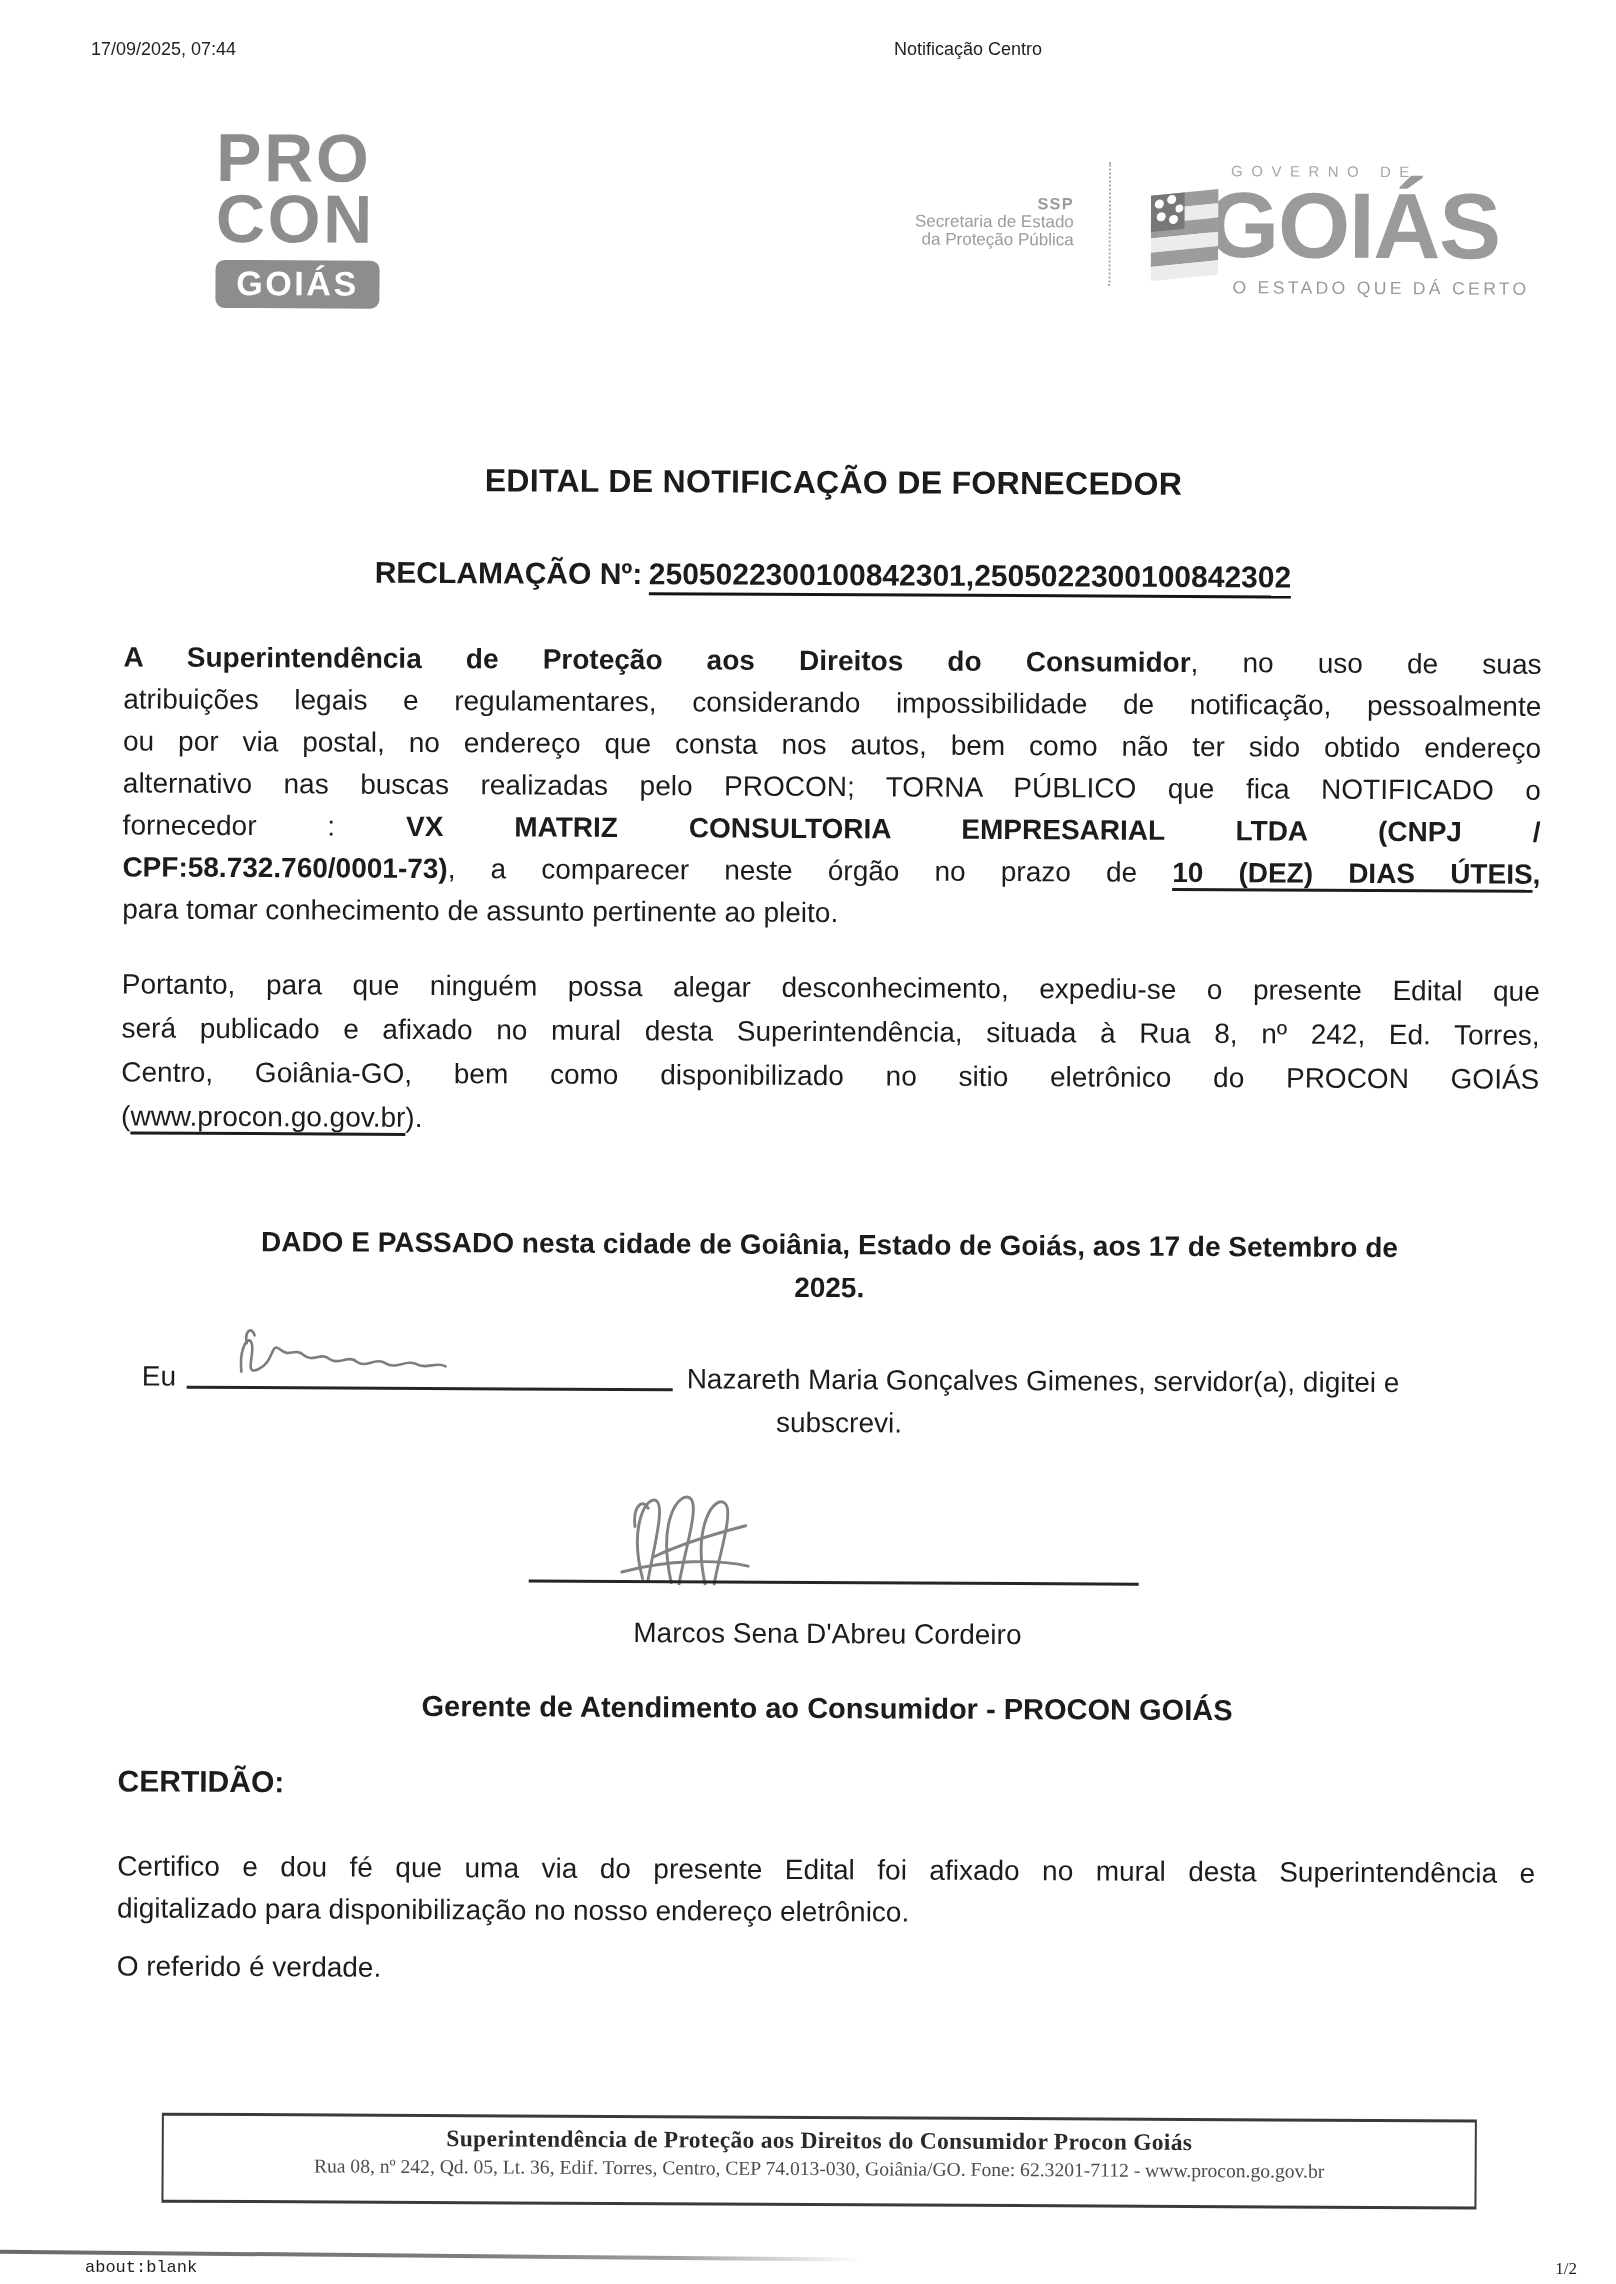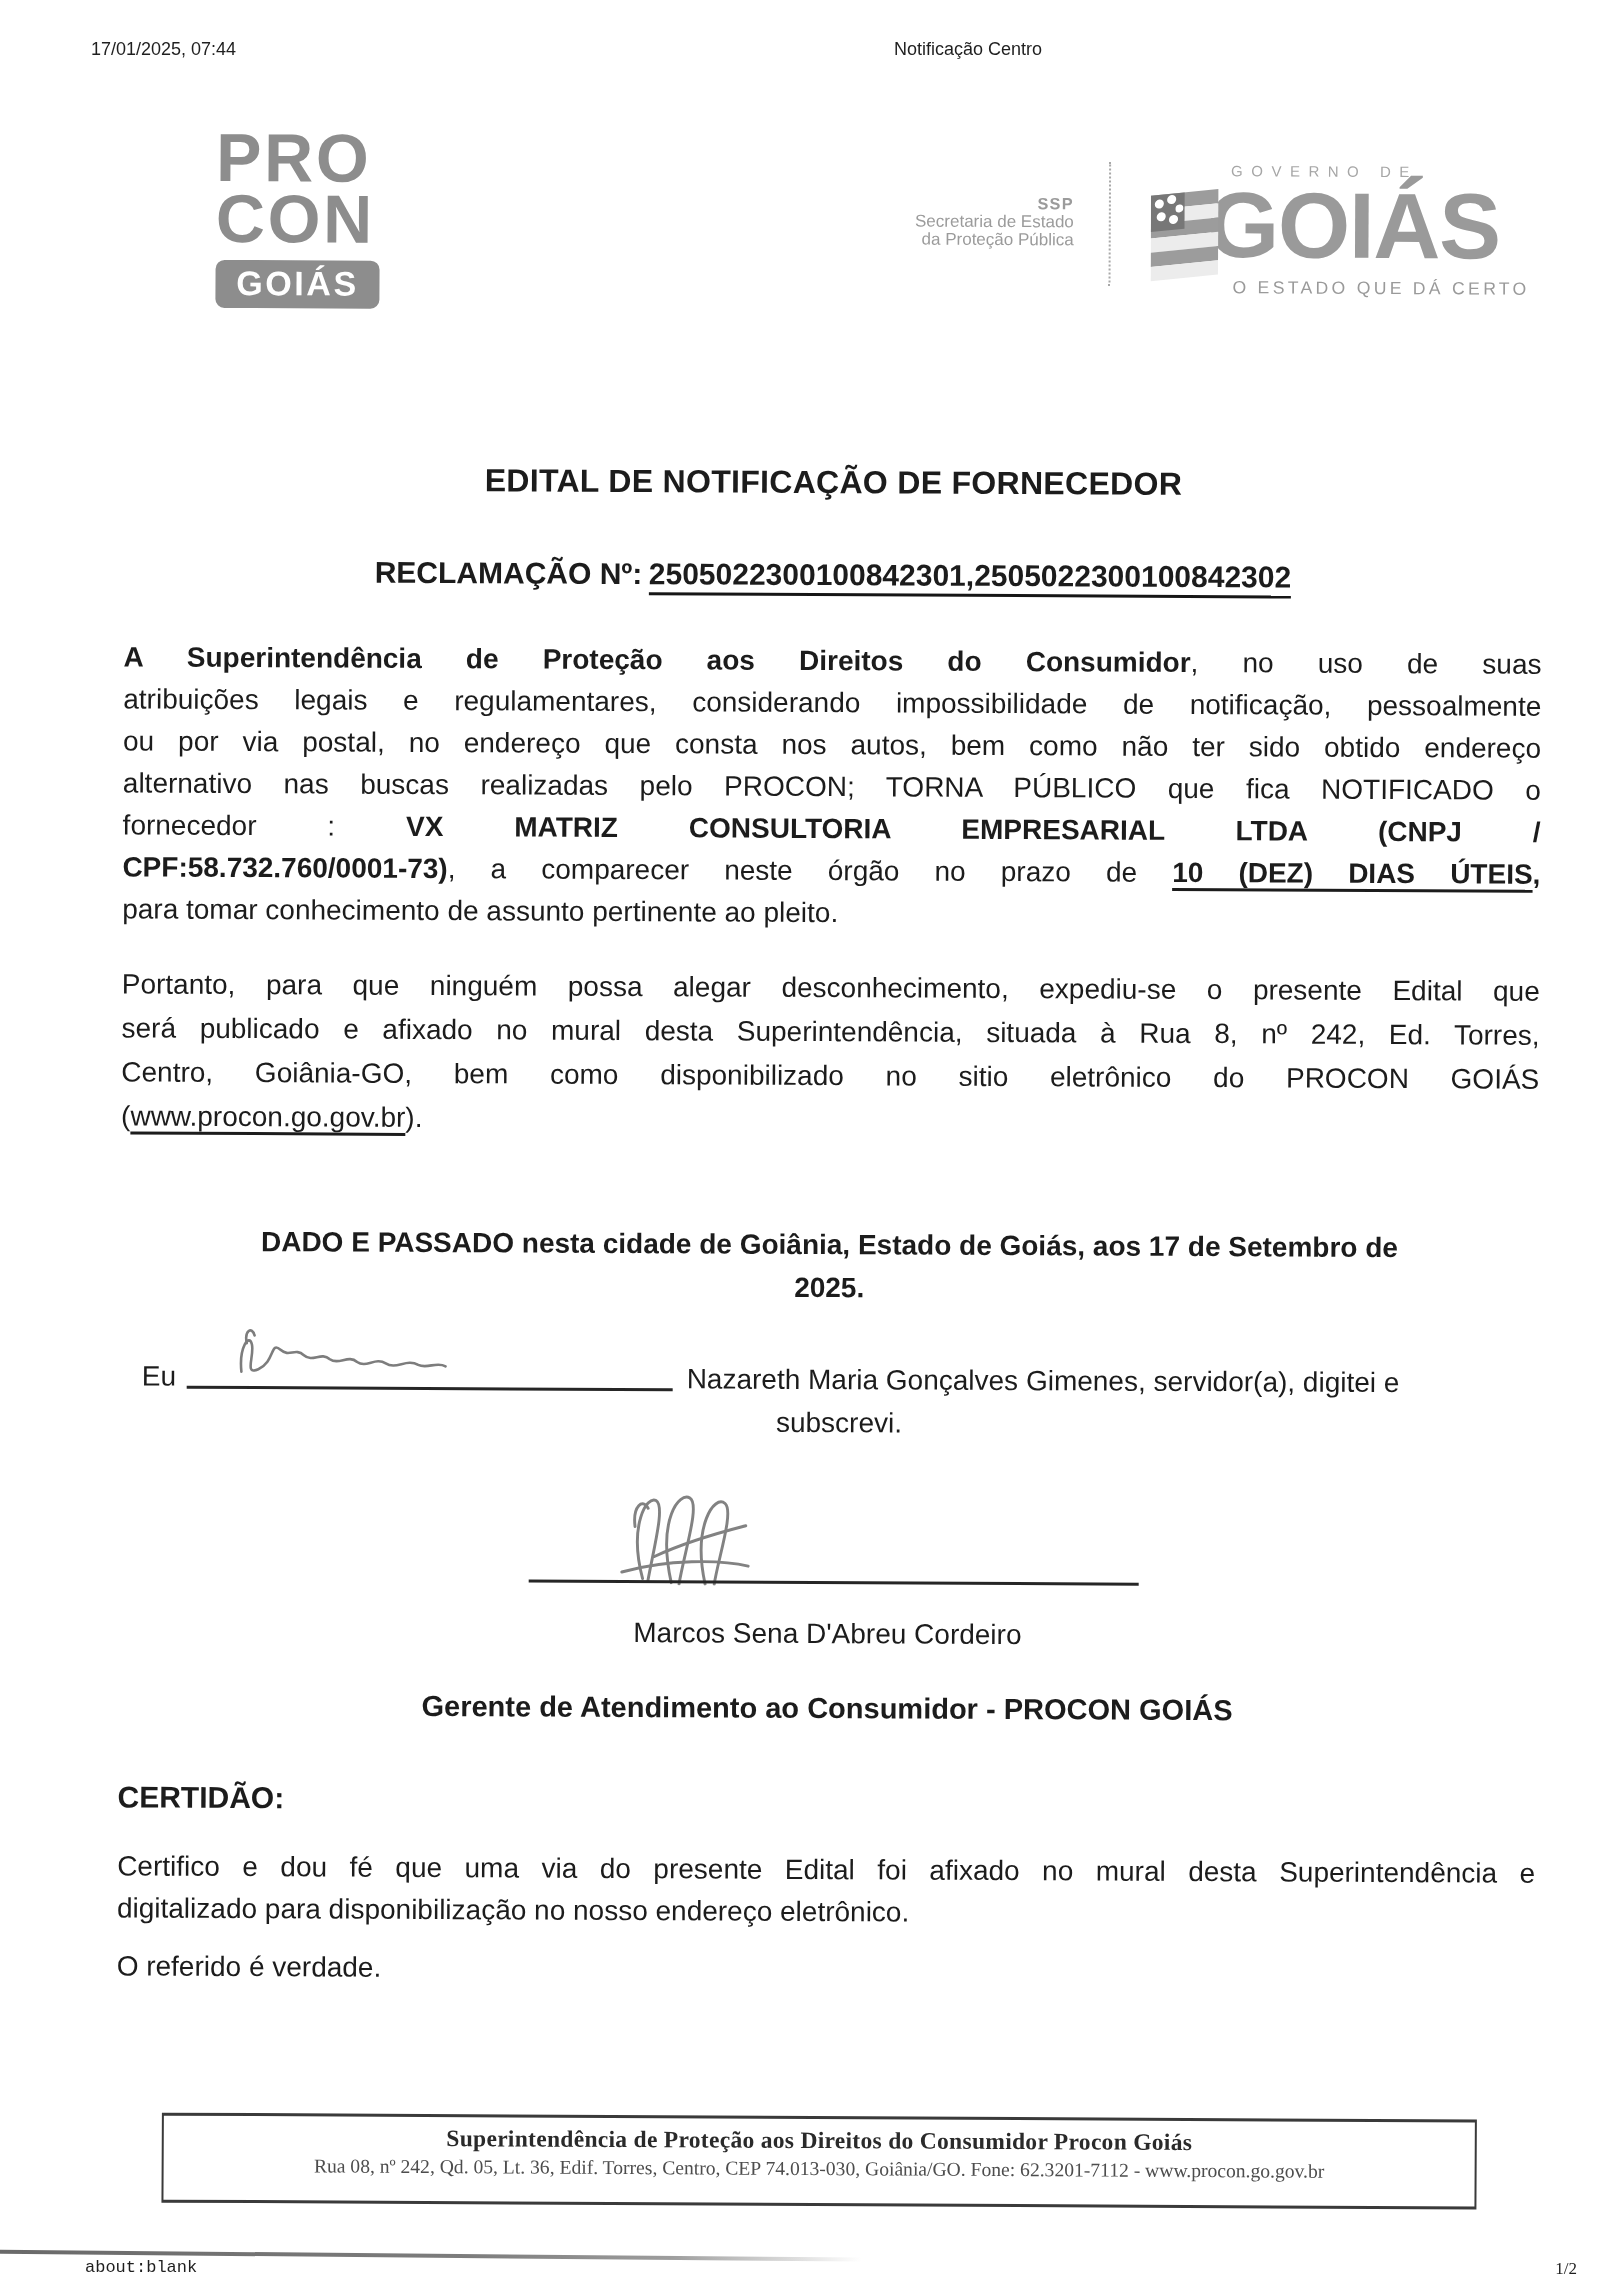--- a/index.html
+++ b/index.html
@@ -52,40 +52,40 @@
   .eu{position:absolute;left:143px;top:1358px;width:1395px;font-size:28px;line-height:43px;}
   .eu-underline{display:inline-block;width:486px;height:3.9px;border-bottom:3.3px solid #262626;vertical-align:-2.6px;margin:0 14.3px 0 10.4px;position:relative;}
   .eu-scribble{position:absolute;left:42px;bottom:0;width:228px;height:65px;}
   .eu-line2{text-align:center;}
 
   .sig-scribble{position:absolute;left:611px;top:1487px;width:241px;height:99px;}
   .sig-line{position:absolute;left:531px;top:1581px;width:610px;height:3.3px;background:#262626;}
   .marcos{position:absolute;left:121px;top:1618px;width:1418px;text-align:center;font-size:28px;}
   .gerente{position:absolute;left:121px;top:1692px;width:1418px;text-align:center;font-size:29px;font-weight:bold;}
 
-  .certidao-h{position:absolute;left:121px;top:1768px;font-size:30px;font-weight:bold;margin-top:16px;}
+  .certidao-h{position:absolute;left:121px;top:1768px;font-size:30px;font-weight:bold;}
   .certifico{position:absolute;left:121px;top:1849px;width:1418px;}
   .referido{position:absolute;left:121px;top:1954px;font-size:28px;}
 
   .footer-box{position:absolute;left:167px;top:2116px;width:1315px;height:90px;box-sizing:border-box;
     border:2px solid #3a3a3a;border-top-width:3.9px;border-bottom-width:3.9px;text-align:center;
     font-family:"Liberation Serif",serif;}
   .fb1{margin-top:7.8px;font-size:23.5px;font-weight:bold;color:#2a2a2a;letter-spacing:0.3px;}
   .fb2{margin-top:3.9px;font-size:19.6px;color:#4d4d4d;}
 
   .artifact{position:absolute;left:0;top:2254px;width:867px;height:3.9px;
     background:linear-gradient(to right,#696969 0%,#7d7d7d 55%,#9d9d9d 78%,rgba(255,255,255,0) 100%);
     transform:rotate(0.22deg);transform-origin:left center;}
 </style>
 </head>
 <body>
 
 <div class="page">
 
-  <div class="ph-left">17/01/2025, 07:44</div>
+  <div class="ph-left">17/09/2025, 07:44</div>
   <div class="ph-center">Notificação Centro</div>
 
   <div class="scan">
 
     <div class="procon">
       <div class="procon-line">PRO</div>
       <div class="procon-line">CON</div>
       <div class="procon-badge">GOIÁS</div>
     </div>
 

